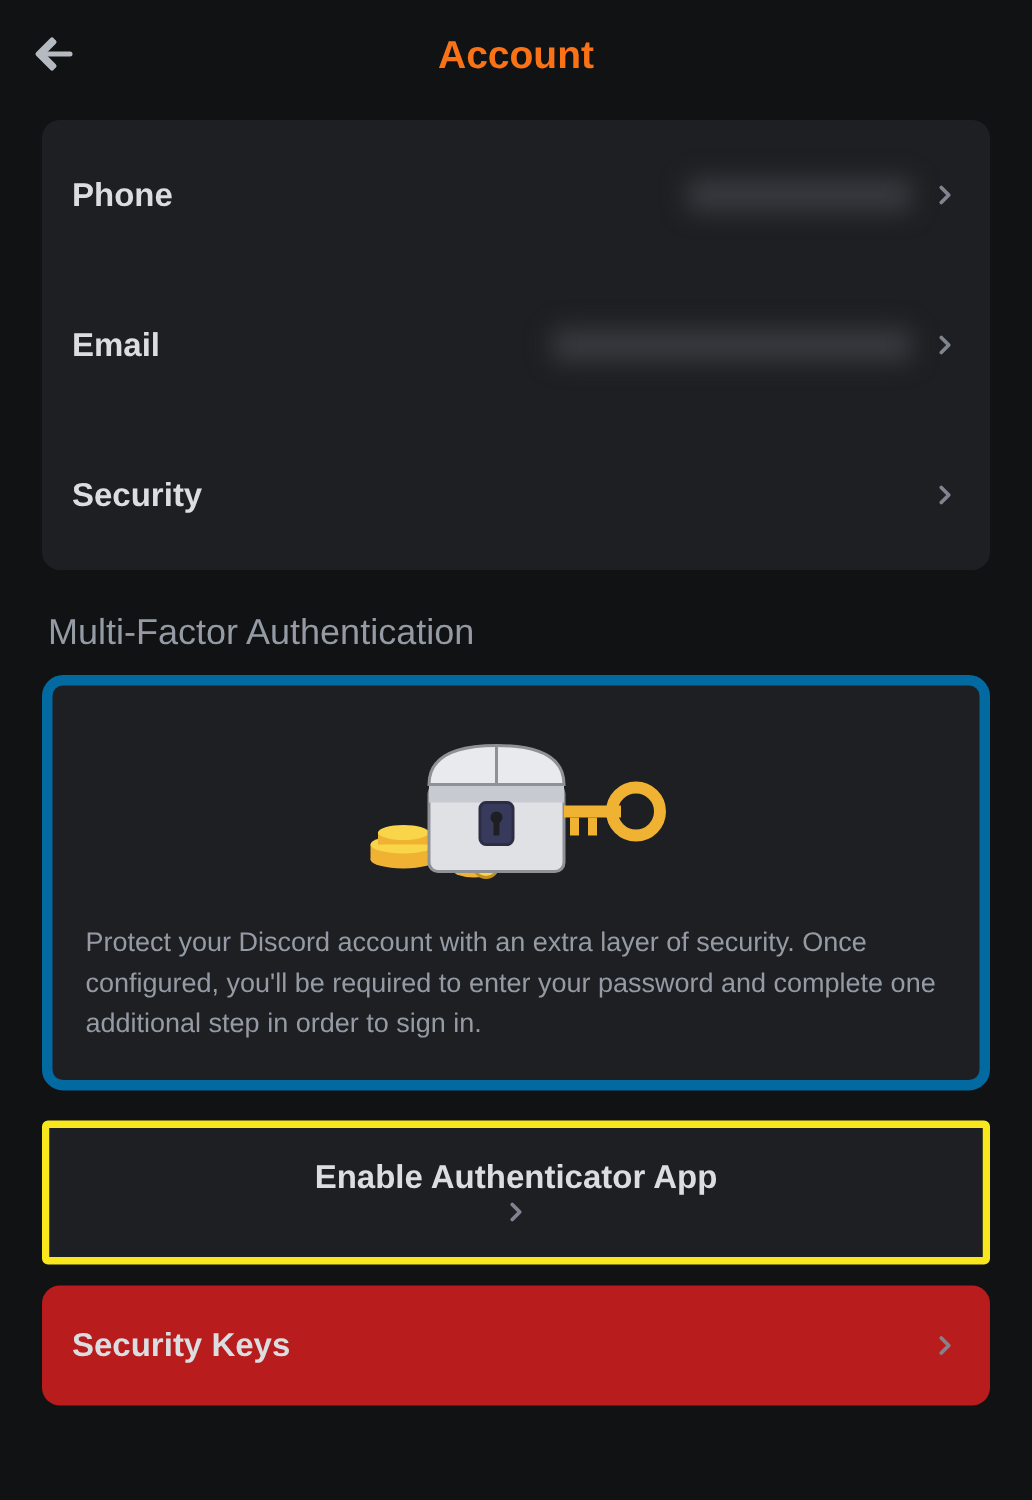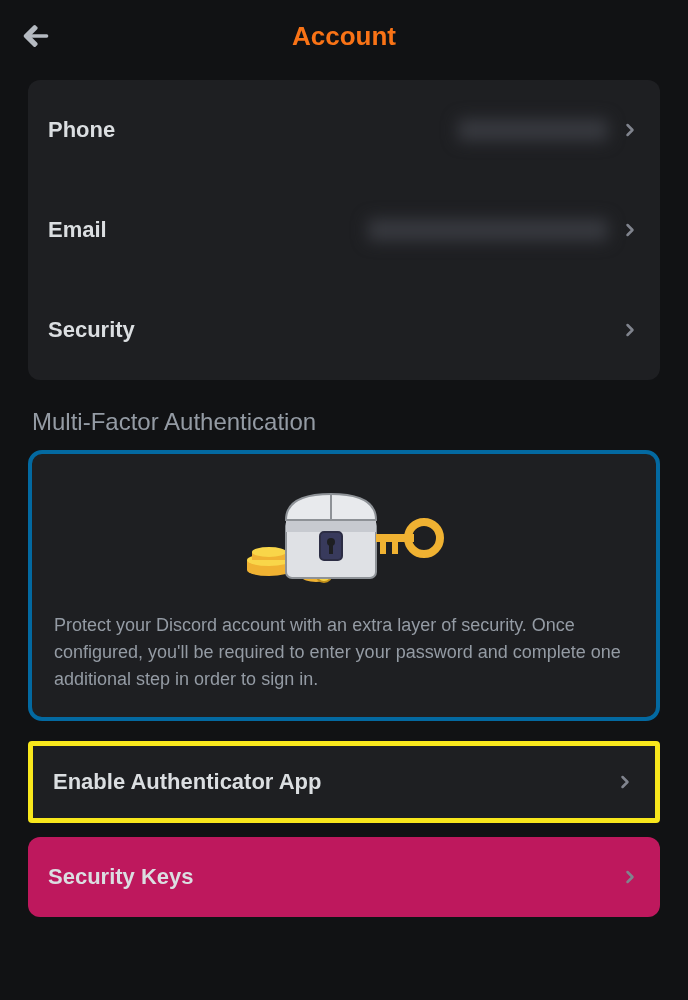--- a/index.html
+++ b/index.html
@@ -75,21 +75,21 @@
       color: #80848e;
     }
     .section-header {
       padding: 8px 32px 14px 32px;
       font-size: 24px;
       font-weight: 500;
       color: #949ba4;
     }
     .mfa-banner {
       margin: 0 28px 20px 28px;
-      border: 4px solid #0369a1;
+      border: 7px solid #0369a1;
       border-radius: 14px;
       padding: 28px 22px 24px 22px;
       background: #1e1f22;
     }
     .mfa-illustration {
       display: flex;
       justify-content: center;
       margin-bottom: 20px;
     }
     .mfa-description {
@@ -100,23 +100,24 @@
     .highlighted-row-wrapper {
       margin: 0 28px 14px 28px;
       border: 5px solid #f8e71c;
       border-radius: 4px;
     }
     .highlighted-row-wrapper .settings-row {
       background: #1e1f22;
       border-radius: 0;
       min-height: 72px;
       padding: 20px;
+      flex-direction: column;
     }
     .single-row-group {
-      background: #be185d;
+      background: #b91c1c;
       border-radius: 12px;
       margin: 0 28px;
     }
   </style>
 </head>
 <body>
 
 <div class="header">
   <div class="back-icon">
     <svg viewBox="0 0 24 24" fill="none" stroke="currentColor" stroke-width="2.5" stroke-linecap="round" stroke-linejoin="round">

